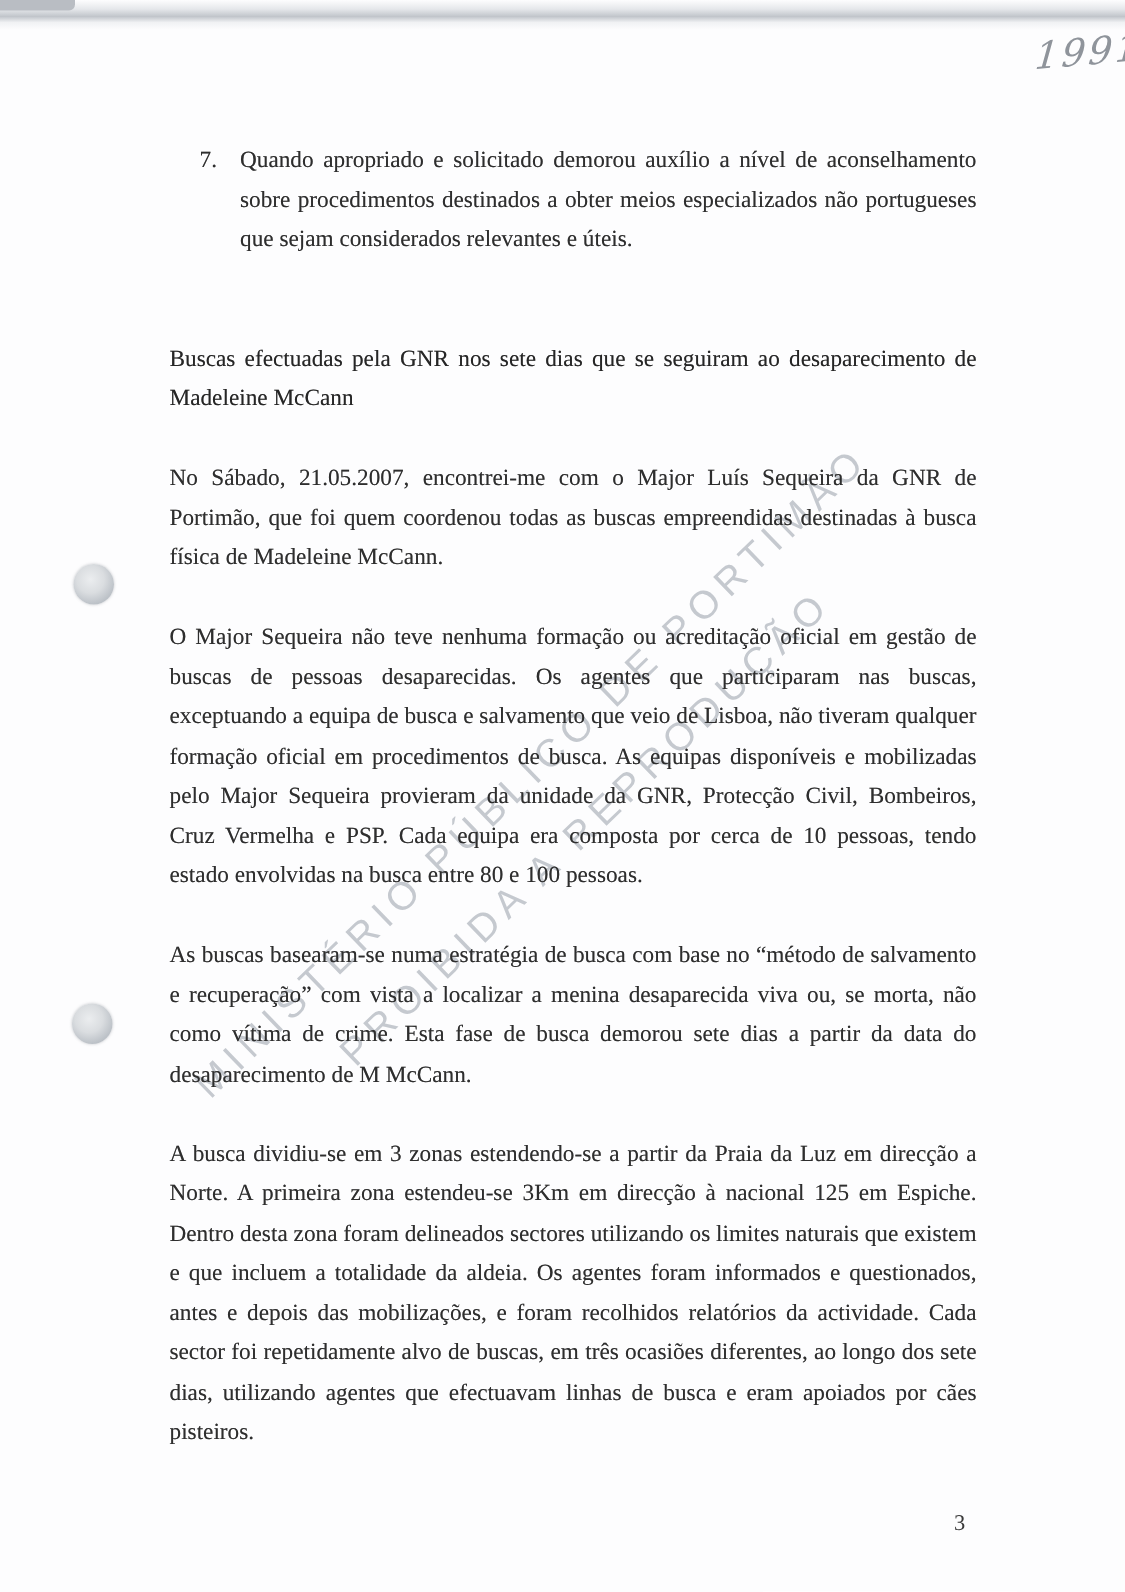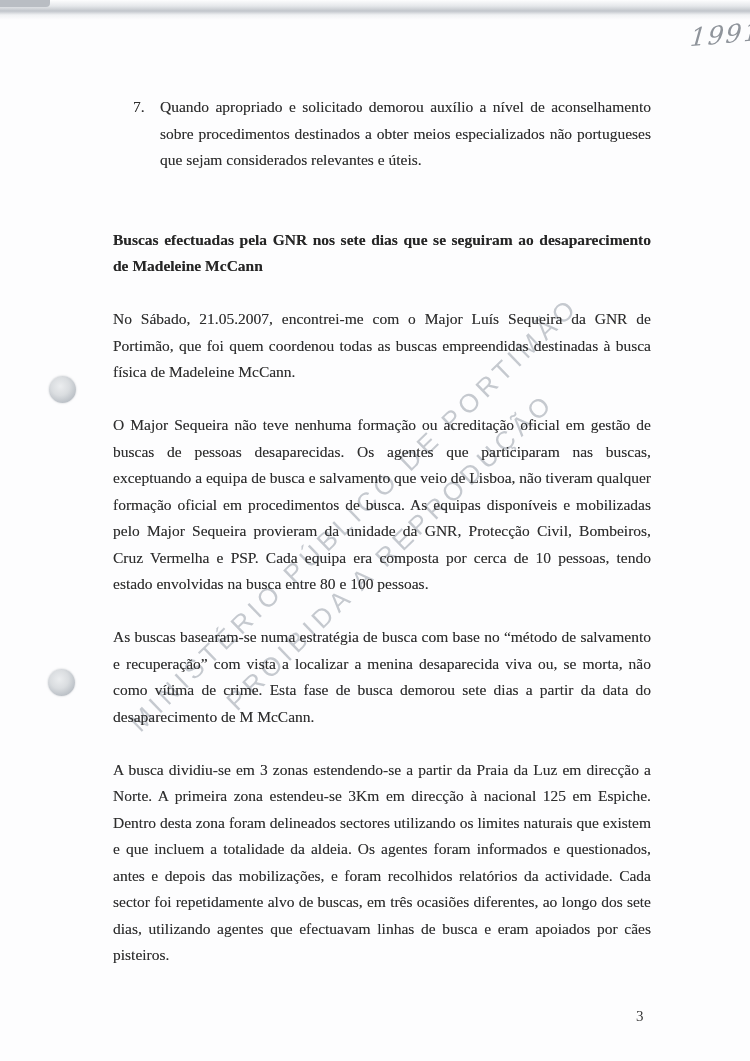--- a/index.html
+++ b/index.html
@@ -88,21 +88,21 @@
     text-align: justify;
     z-index: 2;
     text-shadow: 0 0 0.3px rgba(40,40,40,0.45);
   }
   .list-item { display: flex; padding-left: 20px; }
   .list-num { width: 27px; flex: none; }
   .list-text { flex: 1; text-align: justify; }
   .heading {
     font-size: 15.5px;
     line-height: 26.5px;
-    font-weight: bold;
+    font-weight: normal;
     color: #262626;
     margin: 53px 0 0 0;
     text-align: justify;
   }
   .para { margin: 26.5px 0 0 0; }
 
   .page-number {
     position: absolute;
     left: 636px; top: 1008px;
     font-size: 15px;

